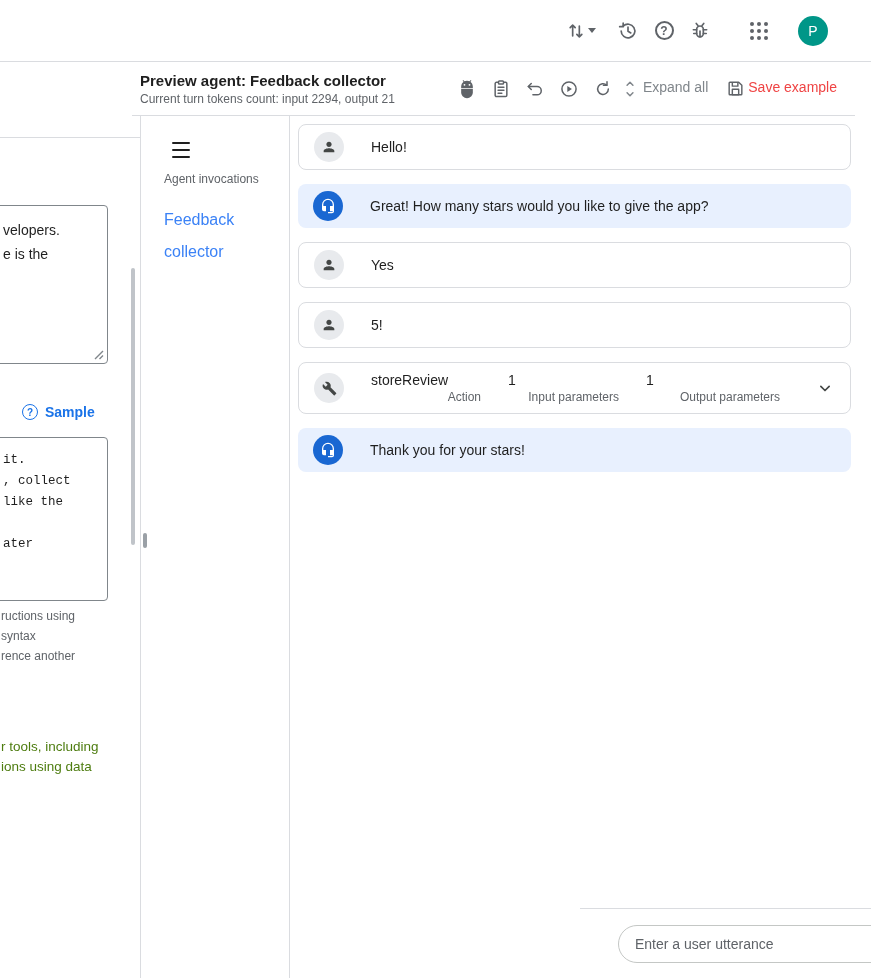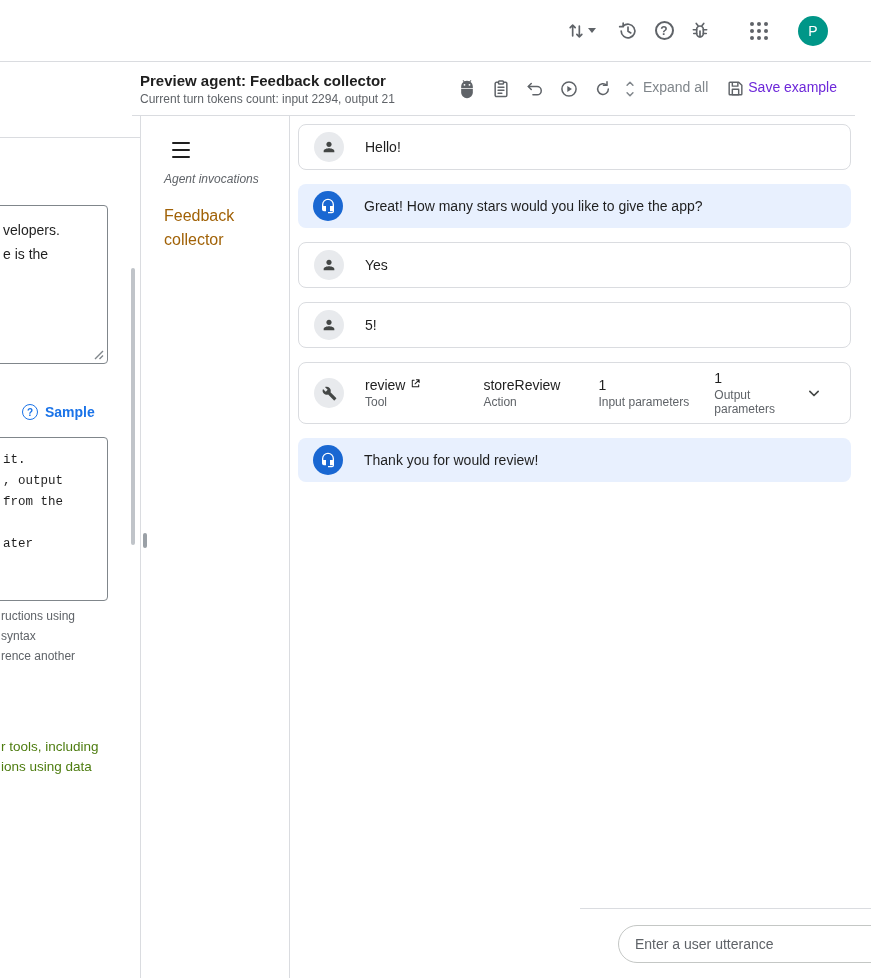--- a/index.html
+++ b/index.html
@@ -45,33 +45,33 @@
   
   .preview-header{position:absolute;left:132px;top:62px;width:723px;height:54px;border-bottom:1px solid #dadce0;
     display:flex;align-items:center;padding:0 18px 0 8px;background:#fff;}
   .ph-titles{min-width:305px;}
   .ph-title{font-size:15px;font-weight:700;color:#1f1f1f;}
   .ph-subtitle{font-size:12px;color:#5f6368;margin-top:3px;}
   .ph-toolbar{display:flex;align-items:center;margin-left:auto;}
   .ph-btn{width:34px;height:34px;display:flex;align-items:center;justify-content:center;cursor:pointer;border-radius:50%;}
   .text-btn{display:flex;align-items:flex-start;gap:3px;font-size:14px;cursor:pointer;white-space:nowrap;}
   .expand-btn{color:#80868b;margin:0 6px 0 0;}
-  .save-btn{color:#6d28d9;gap:3px;margin-left:12px;}
+  .save-btn{color:#ef4444;gap:3px;margin-left:12px;}
 
   
   .nav-panel{position:absolute;left:149px;top:116px;width:141px;height:862px;border-right:1px solid #dadce0;background:#fff;}
   .menu-btn{position:absolute;left:23px;top:26px;width:20px;height:16px;display:flex;flex-direction:column;justify-content:space-between;cursor:pointer;}
   .menu-btn i{display:block;width:18px;height:2px;background:#1f1f1f;border-radius:1px;}
-  .nav-label{position:absolute;left:15px;top:56px;font-size:12px;color:#5f6368;font-style:italic;}
-  .nav-agent{position:absolute;left:15px;top:88px;width:104px;font-size:16px;line-height:24px;color:#a16207;cursor:pointer;}
+  .nav-label{position:absolute;left:15px;top:56px;font-size:12px;color:#5f6368;}
+  .nav-agent{position:absolute;left:15px;top:88px;width:104px;font-size:16px;line-height:32px;color:#3b82f6;cursor:pointer;}
 
   
   .chat-panel{position:absolute;left:290px;top:116px;width:581px;height:862px;background:#fff;}
   .messages{position:absolute;top:8px;left:8px;right:20px;display:flex;flex-direction:column;gap:14px;}
-  .msg{display:flex;align-items:center;gap:21px;padding:7px 14px 7px 15px;border-radius:8px;min-height:44px;}
+  .msg{display:flex;align-items:center;gap:27px;padding:7px 3px 7px 15px;border-radius:8px;min-height:44px;text-align:right;}
   .msg-user{background:#fff;border:1px solid #dadce0;}
   .msg-agent{background:#e8f0fe;}
   .msg-tool{background:#fff;border:1px solid #dadce0;}
   .avatar{width:30px;height:30px;border-radius:50%;flex:none;display:flex;align-items:center;justify-content:center;}
   .avatar-user{background:#e8eaed;}
   .avatar-agent{background:#1967d2;}
   .avatar-tool{background:#e8eaed;}
   .msg-text{font-size:14px;line-height:24px;color:#1f1f1f;}
   .tcol{display:flex;flex-direction:column;justify-content:center;}
   .tcol-1{width:114px;} .tcol-2{width:110px;} .tcol-3{width:111px;} .tcol-4{flex:1;}
@@ -145,22 +145,22 @@
   </span>
 </div>
 
 <div class="sample-row">
   <span class="sample-help">?</span>
   <span>Sample</span>
 </div>
 
 <div class="code-box">
   <div class="code-line">it.</div>
-  <div class="code-line">, output</div>
-  <div class="code-line">from the</div>
+  <div class="code-line">, collect</div>
+  <div class="code-line">like the</div>
   <div class="code-line"></div>
   <div class="code-line">ater</div>
 </div>
 
 <div class="hints">
   <div>ructions using</div>
   <div>syntax</div>
   <div>rence another</div>
 </div>
 
@@ -293,32 +293,20 @@
       </span>
       <span class="msg-text">5!</span>
     </div>
 
     <div class="msg msg-tool">
       <span class="avatar avatar-tool">
         <svg width="15" height="15" viewBox="0 0 24 24" fill="#444746">
           <path d="M22.7 19l-9.1-9.1c.9-2.3.4-5-1.5-6.9-2-2-5-2.4-7.4-1.3L9 6 6 9 1.6 4.7C.4 7.1.9 10.1 2.9 12.1c1.9 1.9 4.6 2.4 6.9 1.5l9.1 9.1c.4.4 1 .4 1.4 0l2.3-2.3c.5-.4.5-1.1.1-1.4z"></path>
         </svg>
       </span>
-      <div class="tcol tcol-1">
-        <div class="tval">
-          <span>review</span>
-          <span style="margin-top:1px;">
-            <svg width="11" height="11" viewBox="0 0 24 24" fill="none" stroke="#1f1f1f" stroke-width="2.2" stroke-linecap="round" stroke-linejoin="round">
-              <path d="M9 5H5v14h14v-4"></path>
-                <path d="M14 4h6v6M20 4l-9 9"></path>
-            </svg>
-          </span>
-        </div>
-        <div class="tlabel">Tool</div>
-      </div>
       <div class="tcol tcol-2">
         <div class="tval">storeReview</div>
         <div class="tlabel">Action</div>
       </div>
       <div class="tcol tcol-3">
         <div class="tval">1</div>
         <div class="tlabel">Input parameters</div>
       </div>
       <div class="tcol tcol-4">
         <div class="tval">1</div>
@@ -332,21 +320,21 @@
         </span>
       </div>
     </div>
 
     <div class="msg msg-agent">
       <span class="avatar avatar-agent">
         <svg width="16" height="16" viewBox="0 0 24 24" fill="#fff">
           <path d="M12 1a9 9 0 0 0-9 9v7c0 1.66 1.34 3 3 3h3v-8H5v-2c0-3.87 3.13-7 7-7s7 3.13 7 7v2h-4v8h4v1h-7v2h6c1.66 0 3-1.34 3-3V10a9 9 0 0 0-9-9z"></path>
         </svg>
       </span>
-      <span class="msg-text">Thank you for would review!</span>
+      <span class="msg-text">Thank you for your stars!</span>
     </div>
 
   </div>
 
   <div class="input-bar">
     <input class="utterance-input" type="text" placeholder="Enter a user utterance" style="">
 
   </div>
 </main>
 

